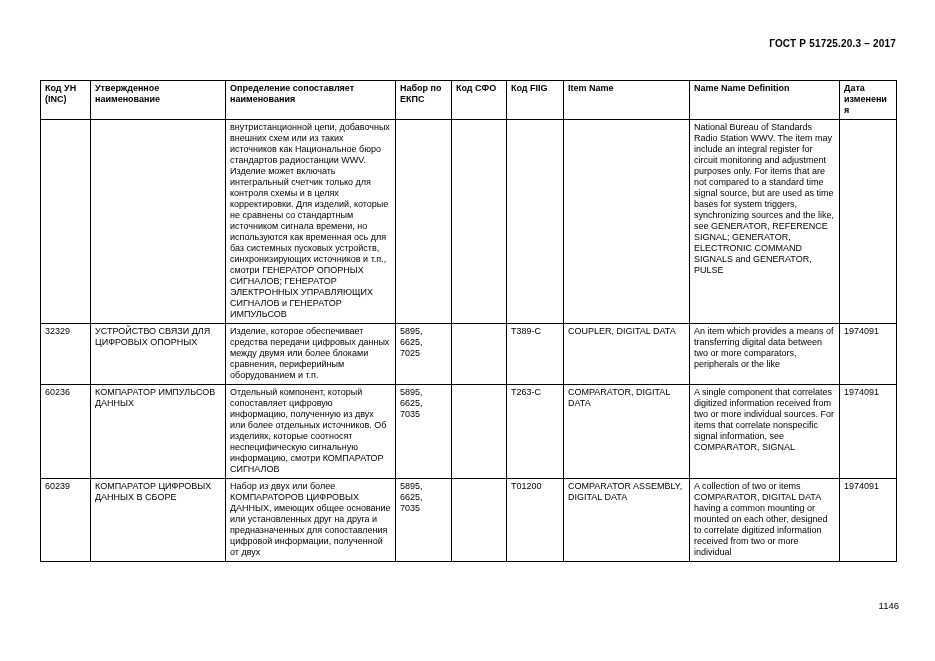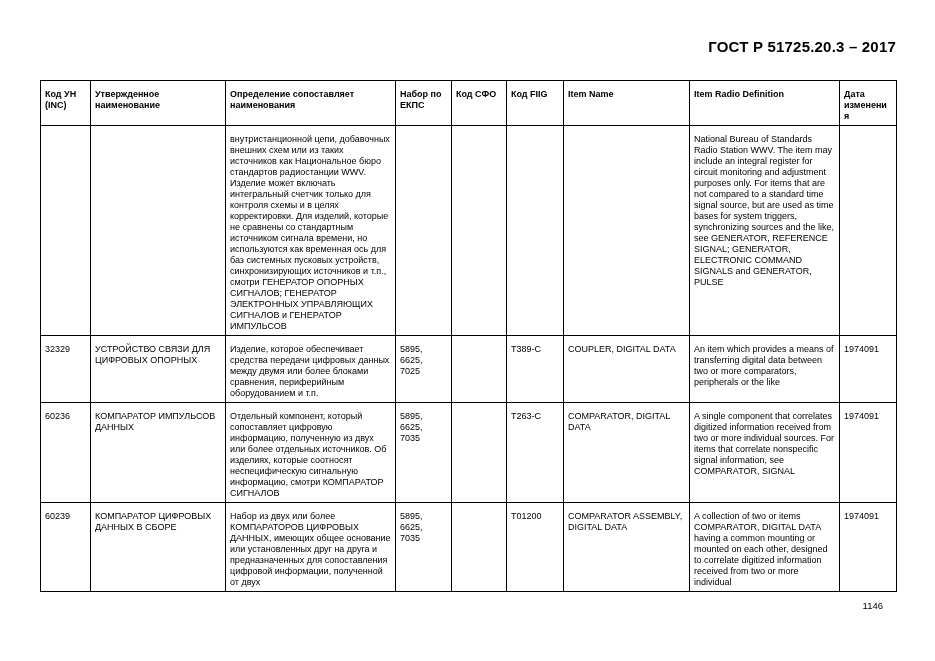--- a/index.html
+++ b/index.html
@@ -11,48 +11,48 @@
   }
   .page {
     position:relative;
     width:935px; height:661px;
     background:#fff;
     overflow:hidden;
   }
   .doc-header {
     position:absolute;
     top:38px; right:39px;
-    font-size:15px;
+    font-size:10px;
     font-weight:bold;
     letter-spacing:0.2px;
   }
   table.main {
     position:absolute;
     left:40px; top:80px;
     width:856px;
     border-collapse:collapse;
     table-layout:fixed;
   }
   table.main th, table.main td {
     border:1px solid #000;
     vertical-align:top;
     text-align:left;
-    padding:8px 4px 3px 4px;
+    padding:2px 4px 3px 4px;
     font-size:9px;
     line-height:11px;
     white-space:pre-line;
     word-wrap:break-word;
   }
   table.main th {
     font-weight:bold;
     height:26px;
   }
   .page-num {
     position:absolute;
-    top:600px; right:52px;
+    top:600px; right:36px;
     font-size:9.5px;
   }
 </style>
 </head>
 <body>
 
 <div class="page">
 
   <div class="doc-header">ГОСТ Р 51725.20.3 – 2017</div>
 
@@ -74,21 +74,21 @@
 (INC)</th>
         <th>Утвержденное
 наименование</th>
         <th>Определение сопоставляет
 наименования</th>
         <th>Набор по
 ЕКПС</th>
         <th>Код СФО</th>
         <th>Код FIIG</th>
         <th>Item Name</th>
-        <th>Item Radio Definition</th>
+        <th>Name Name Definition</th>
         <th>Дата
 изменения</th>
       </tr>
     </thead>
     <tbody>
       <tr>
         <td></td>
         <td></td>
         <td>внутристанционной цепи, добавочных внешних схем или из таких источников как Национальное бюро стандартов радиостанции WWV. Изделие может включать интегральный счетчик только для контроля схемы и в целях корректировки. Для изделий, которые не сравнены со стандартным источником сигнала времени, но используются как временная ось для баз системных пусковых устройств, синхронизирующих источников и т.п., смотри ГЕНЕРАТОР ОПОРНЫХ СИГНАЛОВ; ГЕНЕРАТОР ЭЛЕКТРОННЫХ УПРАВЛЯЮЩИХ СИГНАЛОВ и ГЕНЕРАТОР ИМПУЛЬСОВ</td>
         <td></td>

